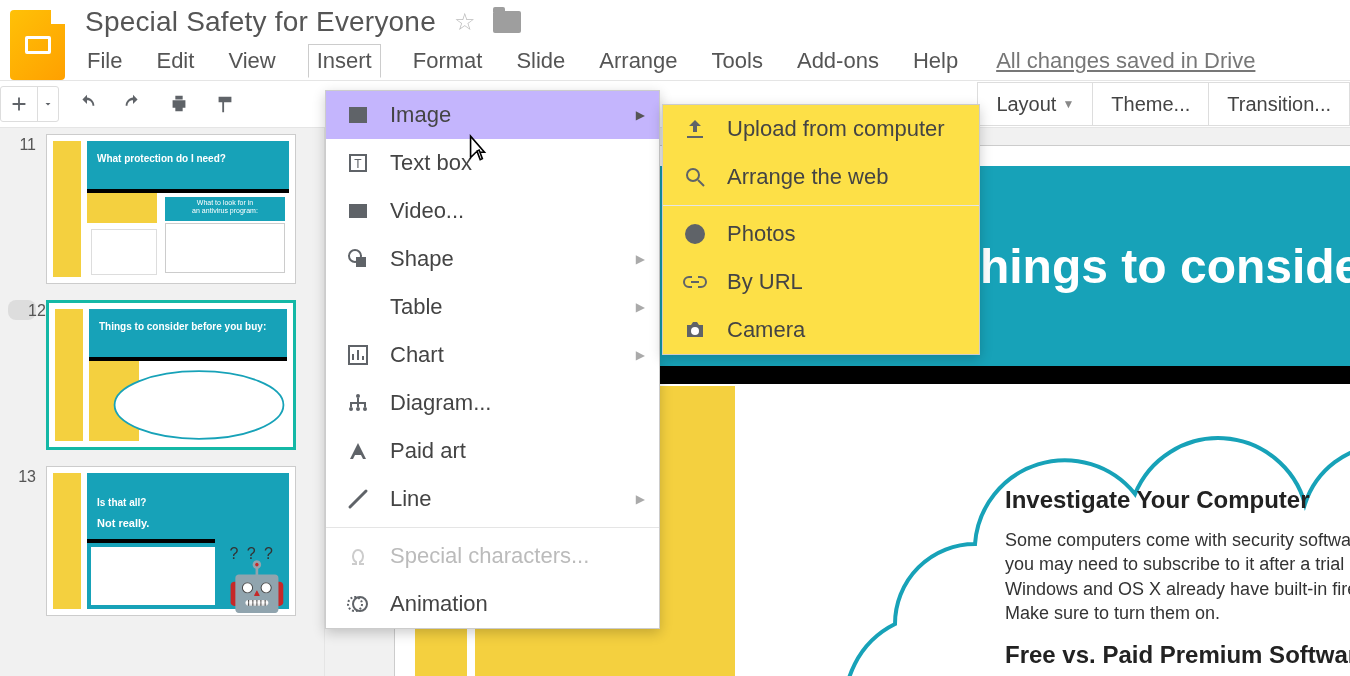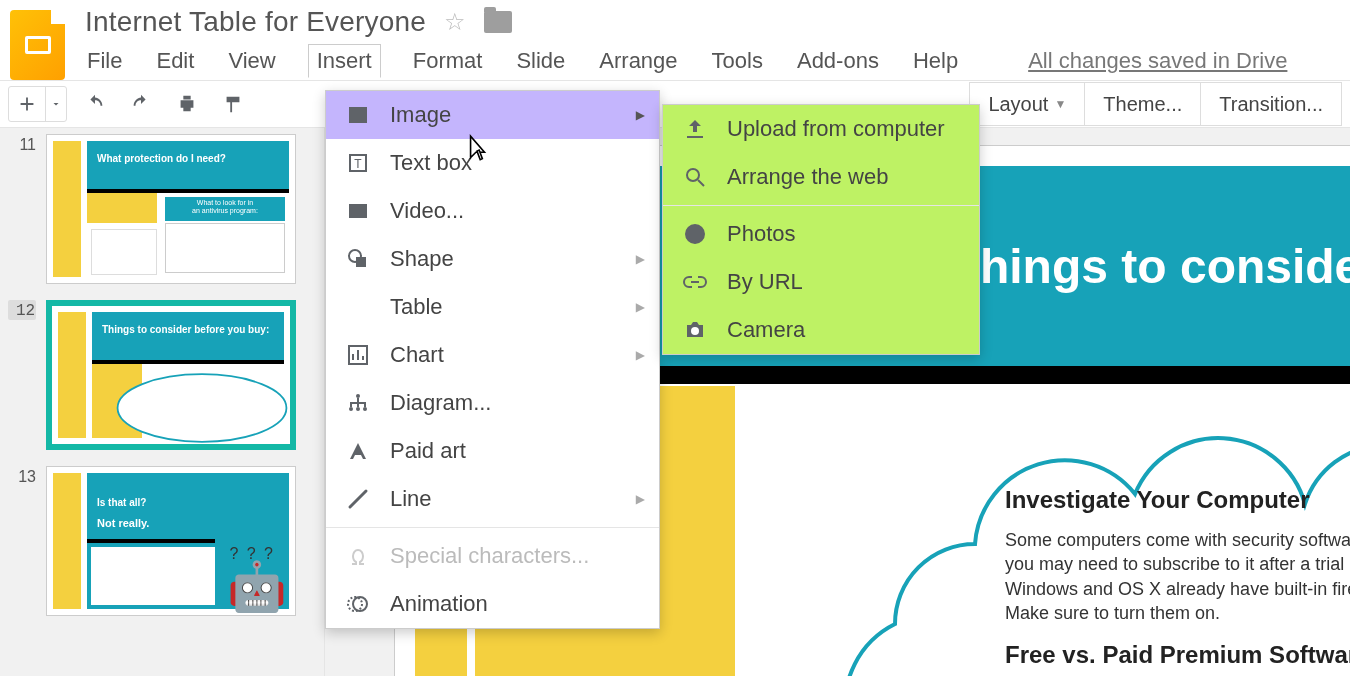--- a/index.html
+++ b/index.html
@@ -9,55 +9,55 @@
   .app-icon::before { content:''; position:absolute; top:0; right:0; border-width:14px 14px 0 0; border-style:solid; border-color:#fff #fff transparent transparent; }
   .app-rect { width:26px; height:18px; border:3px solid #fff; border-radius:2px; }
   .title-area { flex:1; }
   .doc-title-row { display:flex; align-items:center; gap:18px; margin-bottom:4px;}
   .doc-title { font-size:28px; color:#555; font-weight:400; letter-spacing:.2px;}
   .star { font-size:24px; color:#bbb; }
   .folder-chip { width:28px; height:22px; background:#9e9e9e; border-radius:2px; position:relative; }
   .folder-chip::before { content:''; position:absolute; top:-4px; left:0; width:12px; height:5px; background:#9e9e9e; border-radius:2px 2px 0 0;}
   .menubar { display:flex; gap:30px; font-size:22px; color:#555; margin-top:6px; align-items:flex-start; flex-wrap:nowrap;}
   .menubar span { cursor:pointer; padding:4px 2px;}
-  .menubar .saved { color:#777; text-decoration:underline; margin-left:36px; font-size:22px;}
-  .toolbar { display:flex; align-items:center; height:48px; border-top:1px solid #e5e5e5; border-bottom:1px solid #e5e5e5; padding:0 8px; gap:10px; position:relative; z-index:0;}
+  .menubar .saved { color:#777; text-decoration:underline; margin-left:4px; font-size:22px;}
+  .toolbar { display:flex; align-items:center; height:48px; border-top:1px solid #e5e5e5; border-bottom:1px solid #e5e5e5; padding:0 0; gap:10px; position:relative; z-index:0;}
   .tbtn { width:36px; height:36px; display:flex; align-items:center; justify-content:center; color:#555; font-size:20px; border-radius:2px; }
   .tbtn svg { width:22px; height:22px; fill:#5f6368;}
   .plus-combo { display:flex; align-items:center; border:1px solid #ddd; border-radius:3px; height:36px;}
   .plus-combo .tbtn { border:none;}
   .divider-v { width:1px; background:#ddd; height:36px;}
   .right-buttons { margin-left:auto; display:flex; gap:0;}
   .right-buttons .rbtn { border:1px solid #ddd; padding:0 18px; height:44px; display:flex; align-items:center; font-size:20px; color:#444; border-right:none;}
   .right-buttons .rbtn:last-child { border-right:1px solid #ddd;}
   .right-buttons .caret { font-size:12px; color:#888; margin-left:6px;}
   .workspace { display:flex; height:572px; }
   .thumb-col { width:325px; background:#f1f1f1; padding:6px 8px; overflow:hidden; border-right:1px solid #e5e5e5;}
   .thumb-wrap { display:flex; margin-bottom:16px; align-items:flex-start;}
   .thumb-num { width:28px; text-align:right; font-size:16px; color:#555; padding-top:2px; margin-right:10px;}
   .thumb { width:250px; height:150px; background:#fff; border:1px solid #ccc; position:relative; overflow:hidden;}
-  .thumb.active { border:6px solid #14b8a6; }
-  .thumb-wrap.active .thumb-num { background:#ddd; border-radius:2px; padding-left:8px; padding-right:4px;font-family:Liberation Mono, monospace;}
+  .thumb.active { border:3px solid #14b8a6; }
+  .thumb-wrap.active .thumb-num { background:#ddd; border-radius:8px; padding-left:20px; padding-right:4px;}
   .stripe-left { position:absolute; left:6px; top:6px; bottom:6px; width:28px; background:#f4d03f;}
   .teal-band { position:absolute; left:40px; top:6px; right:6px; height:48px; background:#17a2b8;}
   .teal-full { position:absolute; left:40px; top:6px; right:6px; bottom:6px; background:#17a2b8;}
   .mini-title { position:absolute; left:50px; top:18px; color:#fff; font-size:10px; font-weight:bold; }
   .mini-yellow { position:absolute; left:40px; top:58px; width:70px; height:30px; background:#f4d03f;}
   .mini-black { position:absolute; left:40px; top:54px; right:6px; height:4px; background:#000;}
   .menu { position:absolute; top:90px; left:325px; width:335px; background:#fff; border:1px solid #ccc; box-shadow:0 4px 12px rgba(0,0,0,.2); z-index:50; font-size:22px; color:#444;}
   .menu .row { display:flex; align-items:center; height:48px; padding:0 18px; position:relative;}
   .menu .row.hover { background:#c4b5fd;}
   .menu .row.disabled { color:#bbb;}
   .menu .row .mi { width:28px; height:28px; margin-right:18px; display:flex; align-items:center; justify-content:center;}
   .menu .row .mi svg { width:24px; height:24px; fill:#5f6368;}
   .menu .row.disabled .mi svg { fill:#ccc;}
   .menu .arrow { position:absolute; right:14px; font-size:12px; color:#555;}
   .menu .arrow.dim { color:#aaa;}
   .menu hr { border:none; border-top:1px solid #e5e5e5; margin:4px 0;}
-  .submenu { position:absolute; top:104px; left:662px; width:318px; background:#bef264; border:1px solid #ccc; box-shadow:0 4px 12px rgba(0,0,0,.2); z-index:60; font-size:22px; color:#444;}
+  .submenu { position:absolute; top:104px; left:662px; width:318px; background:#fde047; border:1px solid #ccc; box-shadow:0 4px 12px rgba(0,0,0,.2); z-index:60; font-size:22px; color:#444;}
   .submenu .row { display:flex; align-items:center; height:48px; padding:0 18px;}
   .submenu .row .mi { width:28px; height:28px; margin-right:18px; display:flex; align-items:center; justify-content:center;}
   .submenu .row .mi svg { width:24px; height:24px; fill:#5f6368;}
   .submenu hr { border:none; border-top:1px solid #e5e5e5; margin:4px 0;}
   .canvas-area { flex:1; background:#f1f1f1; position:relative; overflow:hidden;}
   .slide { position:absolute; left:70px; top:18px; right:-40px; bottom:-60px; background:#fff; box-shadow:0 0 0 1px #ccc; }
   .slide .teal { position:absolute; left:80px; right:0; top:20px; height:200px; background:#17a2b8; display:flex; align-items:center; padding-left:40px;}
   .slide .teal h1 { position:absolute; right:10px; color:#fff; font-size:48px; font-weight:600;}
   .slide .blk { position:absolute; left:80px; right:0; top:220px; height:18px; background:#000;}
   .slide .yellow { position:absolute; left:80px; top:240px; width:260px; height:400px; background:#f4d03f;}
@@ -75,21 +75,21 @@
 </style>
 </head>
 <body>
 
 <div class="header">
   <div class="app-icon">
       <div class="app-rect"></div>
     </div>
   <div class="title-area">
     <div class="doc-title-row">
-      <span class="doc-title">Internet Table for Everyone</span>
+      <span class="doc-title">Special Safety for Everyone</span>
       <span class="star">☆</span>
       <span class="folder-chip"></span>
     </div>
     <div class="menubar">
       <span>File</span>
       <span>Edit</span>
       <span>View</span>
       <span class="insert-highlight">Insert</span>
       <span>Format</span>
       <span>Slide</span>

